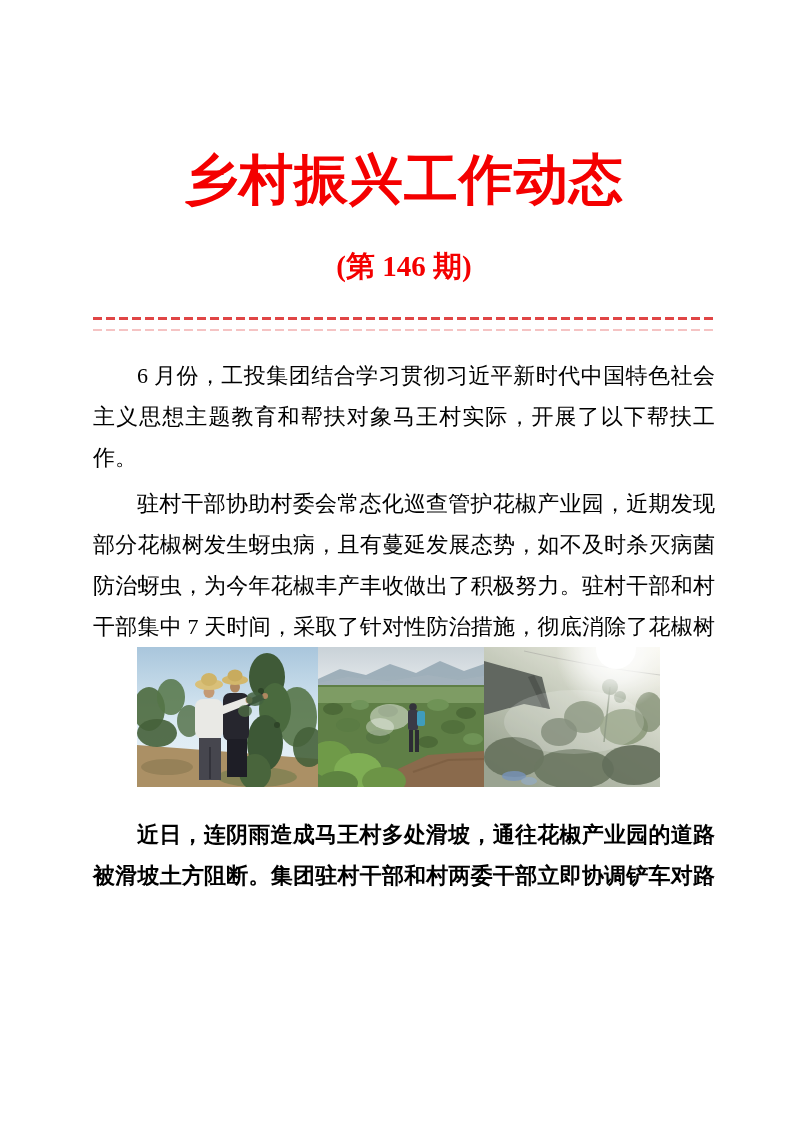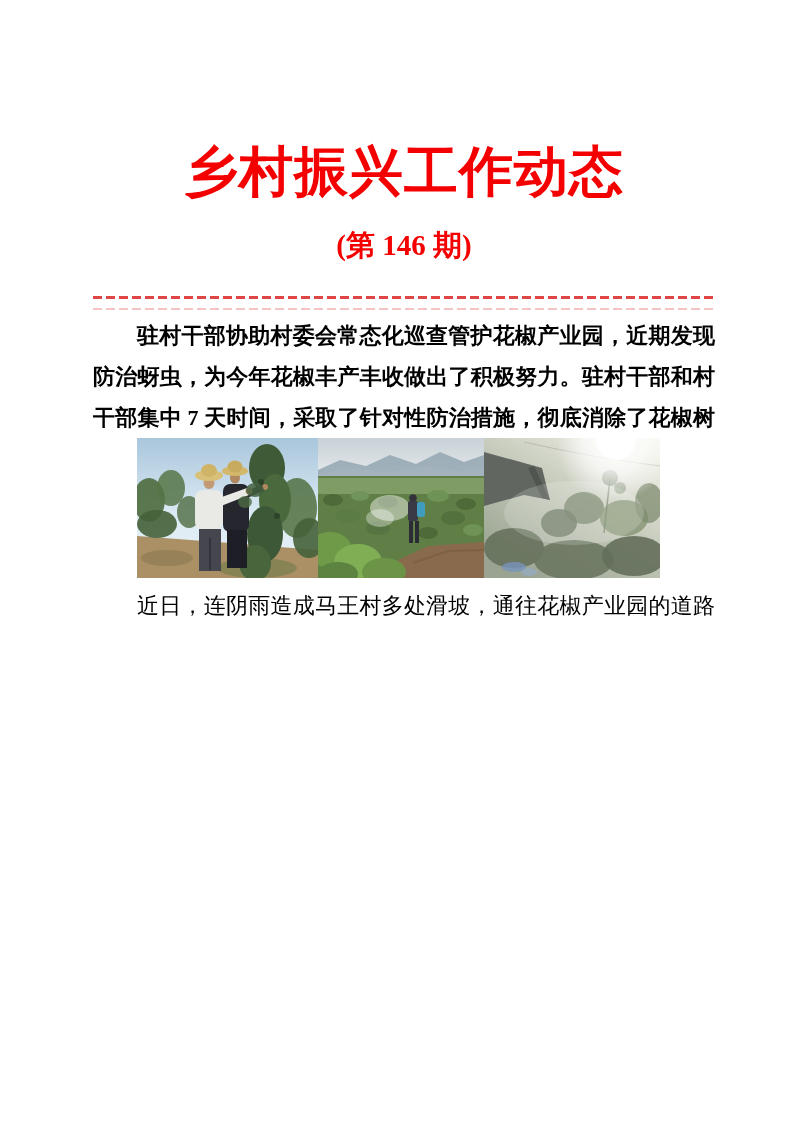--- a/index.html
+++ b/index.html
@@ -7,41 +7,41 @@
   }
   html,body{margin:0;padding:0;background:#ffffff;}
   .page{
     position:relative; width:794px; height:1123px; overflow:hidden;
     background:var(--paper); box-sizing:border-box;
     padding:132px 79px 0 93px;
     font-family:"Liberation Serif","DejaVu Serif",serif;
     color:var(--ink);
   }
   .doc-title{
-    margin:4px; font-size:54px; line-height:72px; text-align:center;
+    margin:12px; font-size:54px; line-height:72px; text-align:center;
     font-weight:bold; color:var(--red); letter-spacing:1px;
     font-family:"Liberation Serif","DejaVu Serif",serif;
   }
   .doc-subtitle{
-    margin-top:20px; font-size:29px; line-height:34px; text-align:center;
+    margin-top:33px; font-size:29px; line-height:34px; text-align:center;
     font-weight:bold; color:var(--red);
   }
   .divider{margin-top:34px;}
   .dash-main{
     height:3px;
     background:repeating-linear-gradient(90deg,var(--red-dash) 0 9px,transparent 9px 13px);
   }
   .dash-ghost{
     height:2px; margin-top:9px; opacity:.32;
     background:repeating-linear-gradient(90deg,var(--red-dash) 0 9px,transparent 9px 13px);
   }
   .para{font-size:22px; line-height:41px;}
   .para.intro{margin-top:24px;}
-  .para.tight{margin-top:5px;font-weight:bold;}
-  .para.last{margin-top:7px;}
+  .para.tight{margin-top:5px;}
+  .para.last{margin-top:27px;font-weight:bold;}
   .line{text-align:justify;}
   .line.fill{text-align-last:justify;}
   .line.indent{text-indent:44px;}
   .sec-heading{
     margin:14px 0 0; font-size:22px; line-height:41px; font-weight:bold;
     font-family:"Liberation Sans","DejaVu Sans",sans-serif;
     text-indent:44px; color:var(--ink);
   }
   .photo-row{
     margin-left:44px; height:140px; display:flex; align-items:flex-start;
@@ -56,24 +56,30 @@
 
   <h1 class="doc-title">乡村振兴工作动态</h1>
 
   <div class="doc-subtitle">(第 146 期)</div>
 
   <div class="divider">
     <div class="dash-main"></div>
     <div class="dash-ghost"></div>
   </div>
 
+  <div class="para intro">
+    <div class="line indent fill">6 月份，工投集团结合学习贯彻习近平新时代中国特色社会</div>
+    <div class="line fill">主义思想主题教育和帮扶对象马王村实际，开展了以下帮扶工</div>
+    <div class="line">作。</div>
+  </div>
 
 
   <div class="para tight">
     <div class="line indent fill">驻村干部协助村委会常态化巡查管护花椒产业园，近期发现</div>
+    <div class="line fill">部分花椒树发生蚜虫病，且有蔓延发展态势，如不及时杀灭病菌</div>
     <div class="line fill">防治蚜虫，为今年花椒丰产丰收做出了积极努力。驻村干部和村</div>
     <div class="line fill">干部集中 7 天时间，采取了针对性防治措施，彻底消除了花椒树</div>
   </div>
 
   <div class="photo-row">
 
     <div class="photo">
       <svg width="181" height="140" viewBox="0 0 181 140">
         <defs>
           <linearGradient id="sky1" x1="0" y1="0" x2="0" y2="1">
@@ -207,15 +213,16 @@
         <ellipse cx="90" cy="75" rx="70" ry="32" fill="#ffffff" opacity="0.18"></ellipse>
         <rect x="0" y="0" width="176" height="140" fill="#ffffff" opacity="0.16"></rect>
       </svg>
     </div>
 
   </div>
 
 
   <div class="para last">
     <div class="line indent fill">近日，连阴雨造成马王村多处滑坡，通往花椒产业园的道路</div>
+    <div class="line fill">被滑坡土方阻断。集团驻村干部和村两委干部立即协调铲车对路</div>
   </div>
 
 </div>
 
 </body></html>

